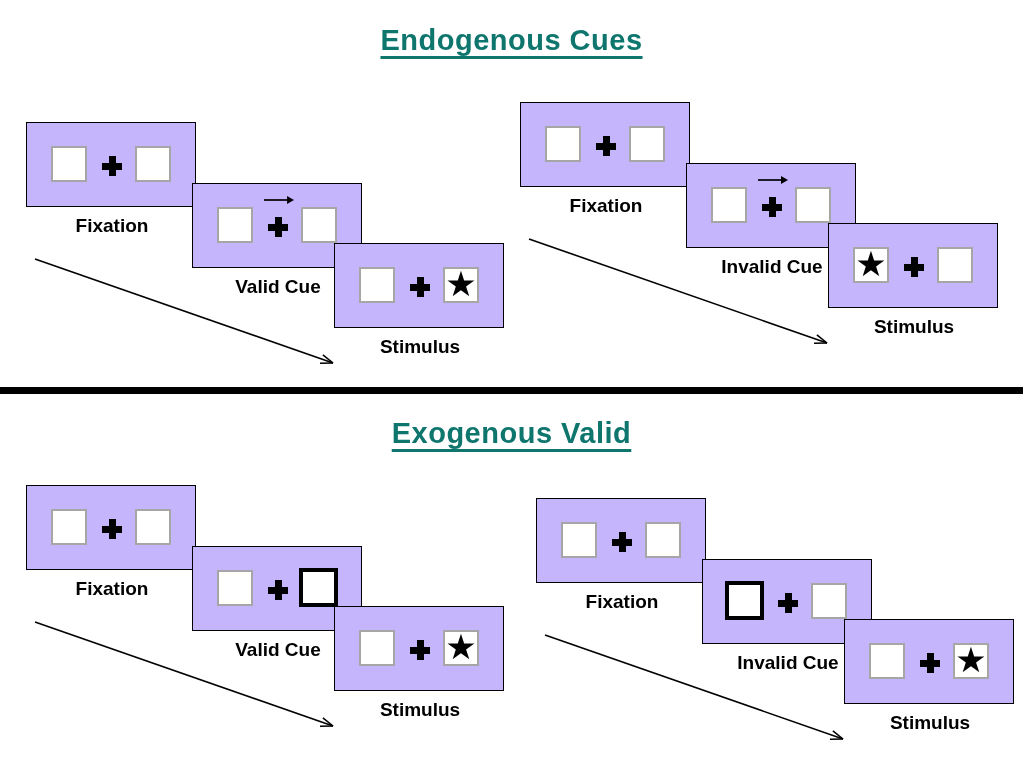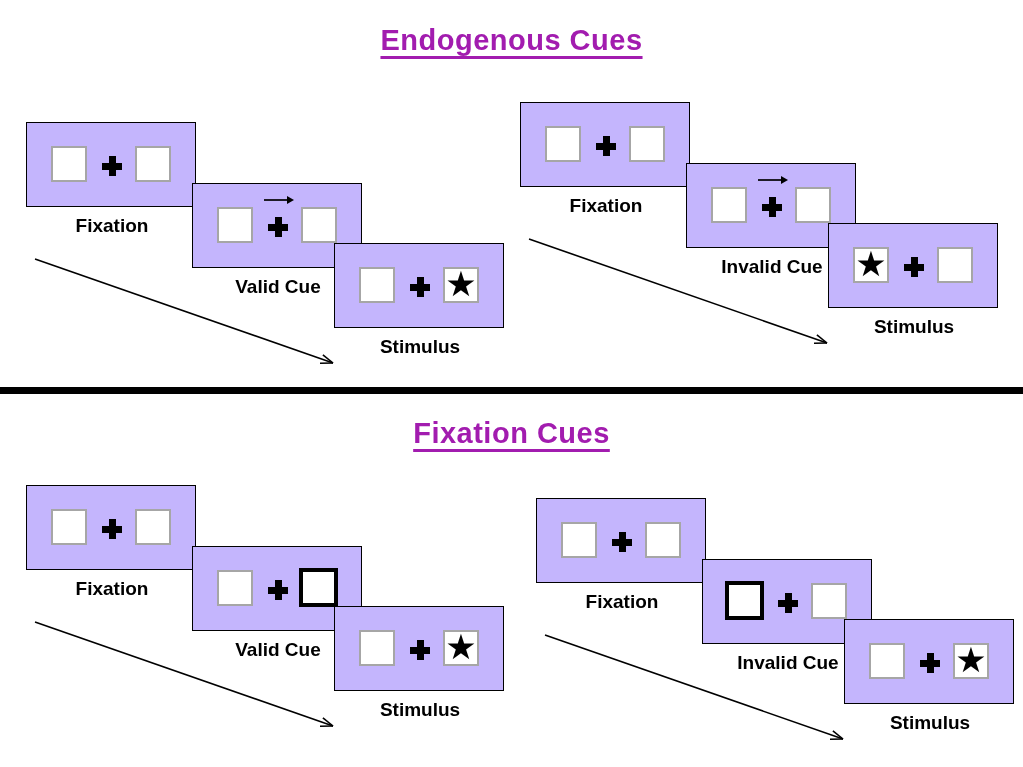--- a/index.html
+++ b/index.html
@@ -14,21 +14,21 @@
     background: #ffffff;
     overflow: hidden;
   }
   .section-title {
     position: absolute;
     left: 0;
     width: 1023px;
     text-align: center;
     font-size: 29px;
     font-weight: bold;
-    color: #a21caf;
+    color: #0f766e;
     text-decoration: underline;
     text-decoration-thickness: 3px;
     text-underline-offset: 6px;
     letter-spacing: 0.5px;
   }
   .divider {
     position: absolute;
     left: 0;
     top: 387px;
     width: 1023px;
@@ -204,21 +204,21 @@
         <span class="star">★</span>
       </div>
       <div class="plus"></div>
       <div class="box right"></div>
       <div class="panel-label">Stimulus</div>
     </div>
   </div>
 
   <div class="divider"></div>
 
-  <div class="section-title title-exo">Fixation Cues</div>
+  <div class="section-title title-exo">Exogenous Valid</div>
 
   <div class="sequence seq-exo-valid">
     <svg class="flow-arrow" viewBox="0 0 480 262">
       <line x1="9" y1="137" x2="307" y2="241" stroke="#000" stroke-width="1.6"></line>
       <line x1="307" y1="241" x2="296.9" y2="232.8" stroke="#000" stroke-width="1.6"></line>
       <line x1="307" y1="241" x2="294" y2="241.2" stroke="#000" stroke-width="1.6"></line>
     </svg>
     <div class="panel p1">
       <div class="box left"></div>
       <div class="plus"></div>

